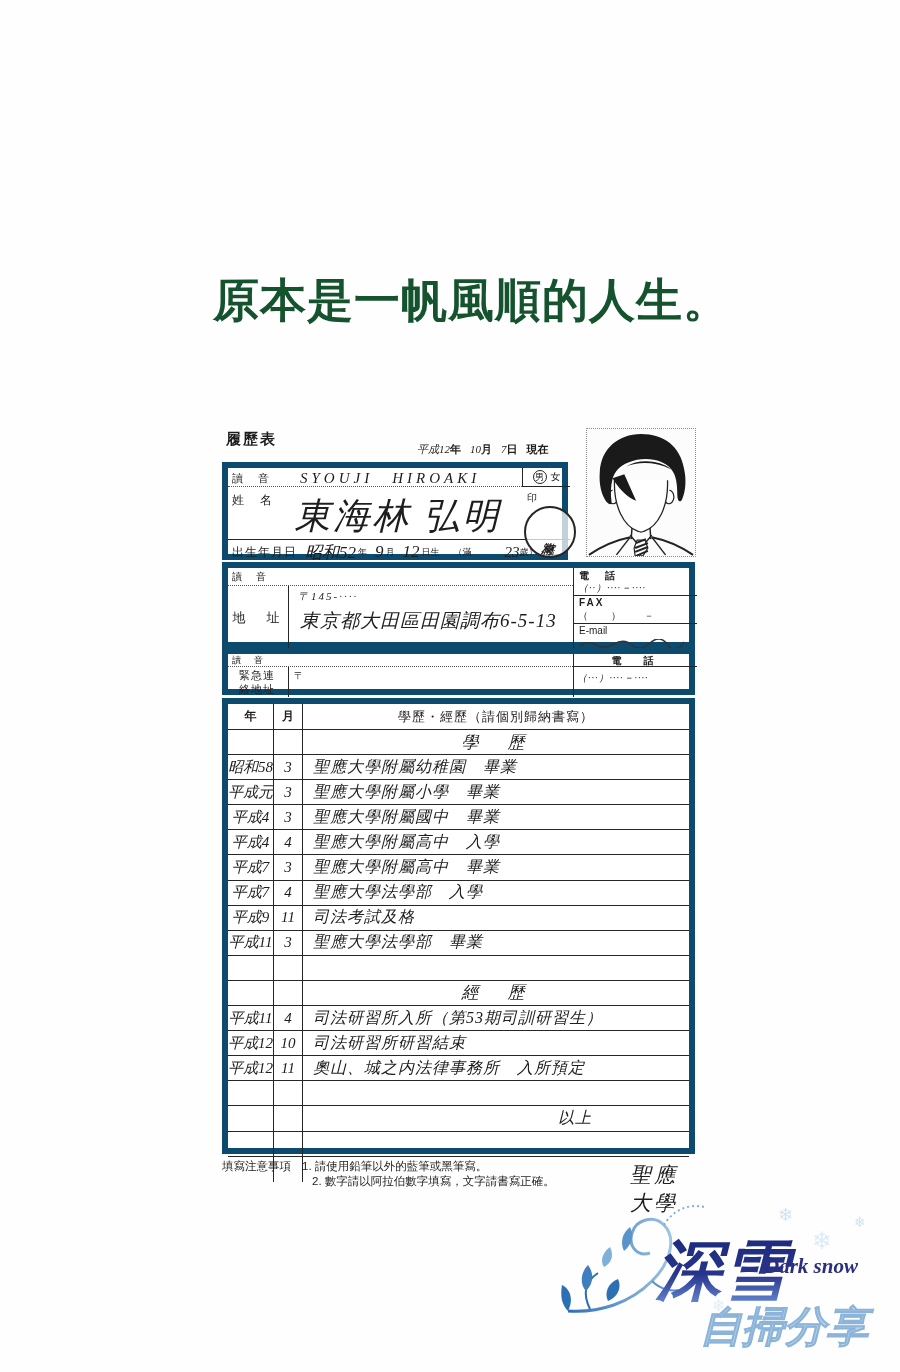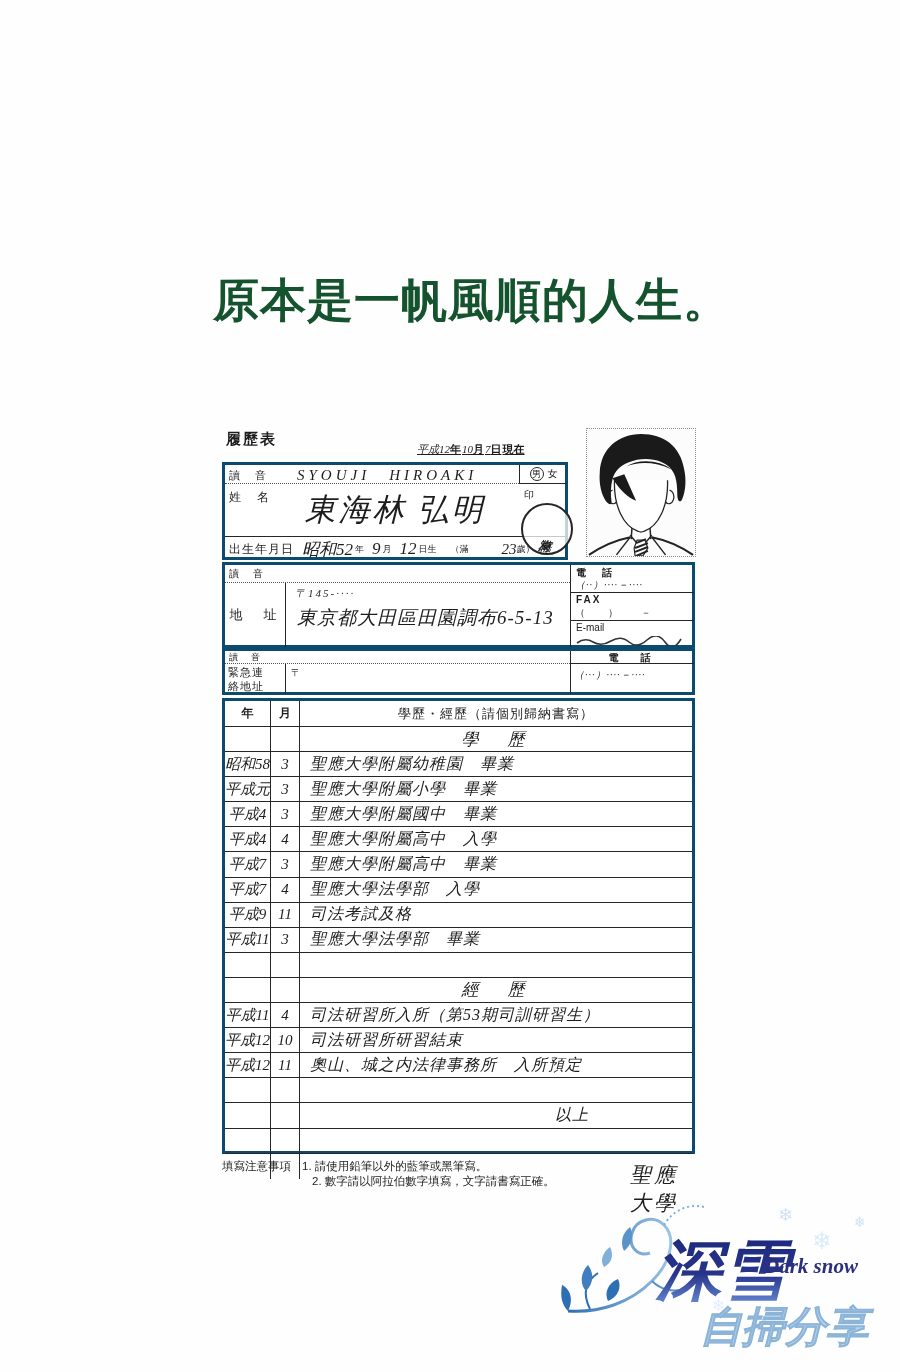--- a/index.html
+++ b/index.html
@@ -13,33 +13,33 @@
   }
   
   .manga-title {
     position:absolute; left:213px; top:270px;
     font-size:46px; font-weight:900; letter-spacing:1px;
     color:#14532d; white-space:nowrap;
   }
   
   .form { position:absolute; left:222px; top:430px; width:473px; height:762px; }
   .form-title { position:absolute; left:4px; top:0px; font-size:15px; font-weight:bold; letter-spacing:2px; font-family:"Liberation Serif", serif; }
-  .date-line { position:absolute; left:195px; top:12px; width:270px; font-size:11px; font-weight:bold; display:flex; gap:1px; align-items:baseline; white-space:nowrap;text-decoration:underline; }
+  .date-line { position:absolute; left:195px; top:12px; width:270px; font-size:11px; font-weight:bold; display:flex; gap:9px; align-items:baseline; white-space:nowrap; }
   .hw { font-family:"Liberation Serif", serif; font-style:italic; }
   .date-line .hw { font-size:11px; font-weight:normal; }
 
-  .blk { position:absolute; border:3px solid #0c4a6e; background:#fff; }
+  .blk { position:absolute; border:6px solid #0c4a6e; background:#fff; }
 
   
   .name-block { left:0; top:32px; width:346px; height:98px; }
   .ruby-row { position:absolute; left:0; top:0; width:294px; height:19px; border-bottom:1px dotted #555; }
   .ruby-label { position:absolute; left:4px; top:3px; font-size:11px; letter-spacing:2px; }
   .ruby-value { position:absolute; left:72px; top:1px; font-size:15px; letter-spacing:4px; }
   .name-label { position:absolute; left:4px; top:24px; font-size:12px; letter-spacing:2px; }
-  .name-value { position:absolute; left:55px; top:24px; width:230px; text-align:center; font-size:31px; letter-spacing:3px; }
+  .name-value { position:absolute; left:55px; top:24px; width:230px; text-align:center; font-size:36px; letter-spacing:3px; }
   .gender-box { position:absolute; left:294px; top:0; width:48px; height:19px; border-left:1px solid #262626; border-bottom:1px solid #262626; display:flex; align-items:center; justify-content:center; gap:4px; font-size:10px; }
   .gender-circle { display:inline-flex; width:14px; height:14px; border:1px solid #262626; border-radius:50%; align-items:center; justify-content:center; font-size:9px; }
   .seal-label { position:absolute; left:299px; top:23px; font-size:10px; }
   .seal { position:absolute; left:296px; top:38px; width:52px; height:52px; border:2px solid #262626; border-radius:50%; background:rgba(255,255,255,.75); z-index:3; display:flex; align-items:center; justify-content:center; }
   .seal span { writing-mode:vertical-rl; font-size:13px; letter-spacing:0; transform:rotate(8deg); }
   .birth-row { position:absolute; left:0; top:71px; width:342px; height:25px; border-top:1px solid #262626; display:flex; align-items:center; }
   .birth-row .lbl { font-size:12px; margin-left:4px; letter-spacing:1px; }
   .birth-row .hw-num { font-size:17px; margin:0 2px 0 8px; }
   .birth-row .sfx { font-size:9px; }
   .birth-age { margin-left:14px; display:flex; align-items:center; }
@@ -61,21 +61,21 @@
   .c-right .cell:last-child { border-bottom:none; height:26px; }
   .cell .cl { position:absolute; left:5px; top:1px; font-size:10px; font-weight:bold; letter-spacing:3px; }
   .cell .cv { position:absolute; left:4px; top:13px; font-size:10px; letter-spacing:1px; white-space:nowrap; }
   .cell svg { position:absolute; left:4px; top:15px; }
 
   
   .em-block { left:0; top:218px; width:473px; height:47px; }
   .em-left { position:absolute; left:0; top:0; width:346px; height:43px; border-right:1px solid #262626; }
   .em-ruby { position:absolute; left:0; top:0; width:100%; height:13px; border-bottom:1px dotted #555; }
   .em-ruby .ruby-label { top:0px; font-size:9px; }
-  .em-label { position:absolute; left:0; top:13px; width:61px; height:30px; border-right:1px solid #262626; font-size:11px; line-height:14px; letter-spacing:1px; padding:1px 0 0 3px; }
+  .em-label { position:absolute; left:0; top:13px; width:61px; height:30px; border-right:1px solid #262626; font-size:11px; line-height:14px; letter-spacing:1px; padding:1px 0 0 11px; }
   .em-postal { position:absolute; left:66px; top:15px; font-size:10px; }
   .em-right { position:absolute; left:346px; top:0; width:123px; height:43px; }
   .em-phone-h { position:absolute; left:0; top:0; width:100%; height:13px; border-bottom:1px solid #262626; text-align:center; font-size:10px; font-weight:bold; letter-spacing:6px; }
   .em-phone-v { position:absolute; left:3px; top:17px; font-size:10px; letter-spacing:1px; white-space:nowrap; }
 
   
   .hist { left:0; top:268px; width:473px; height:456px; }
   .hist-header { display:flex; height:26px; border-bottom:1px solid #262626; }
   .hist-row { display:flex; height:25.1px; border-bottom:1px solid #262626; }
   .hist-row:last-child { border-bottom:none; }

